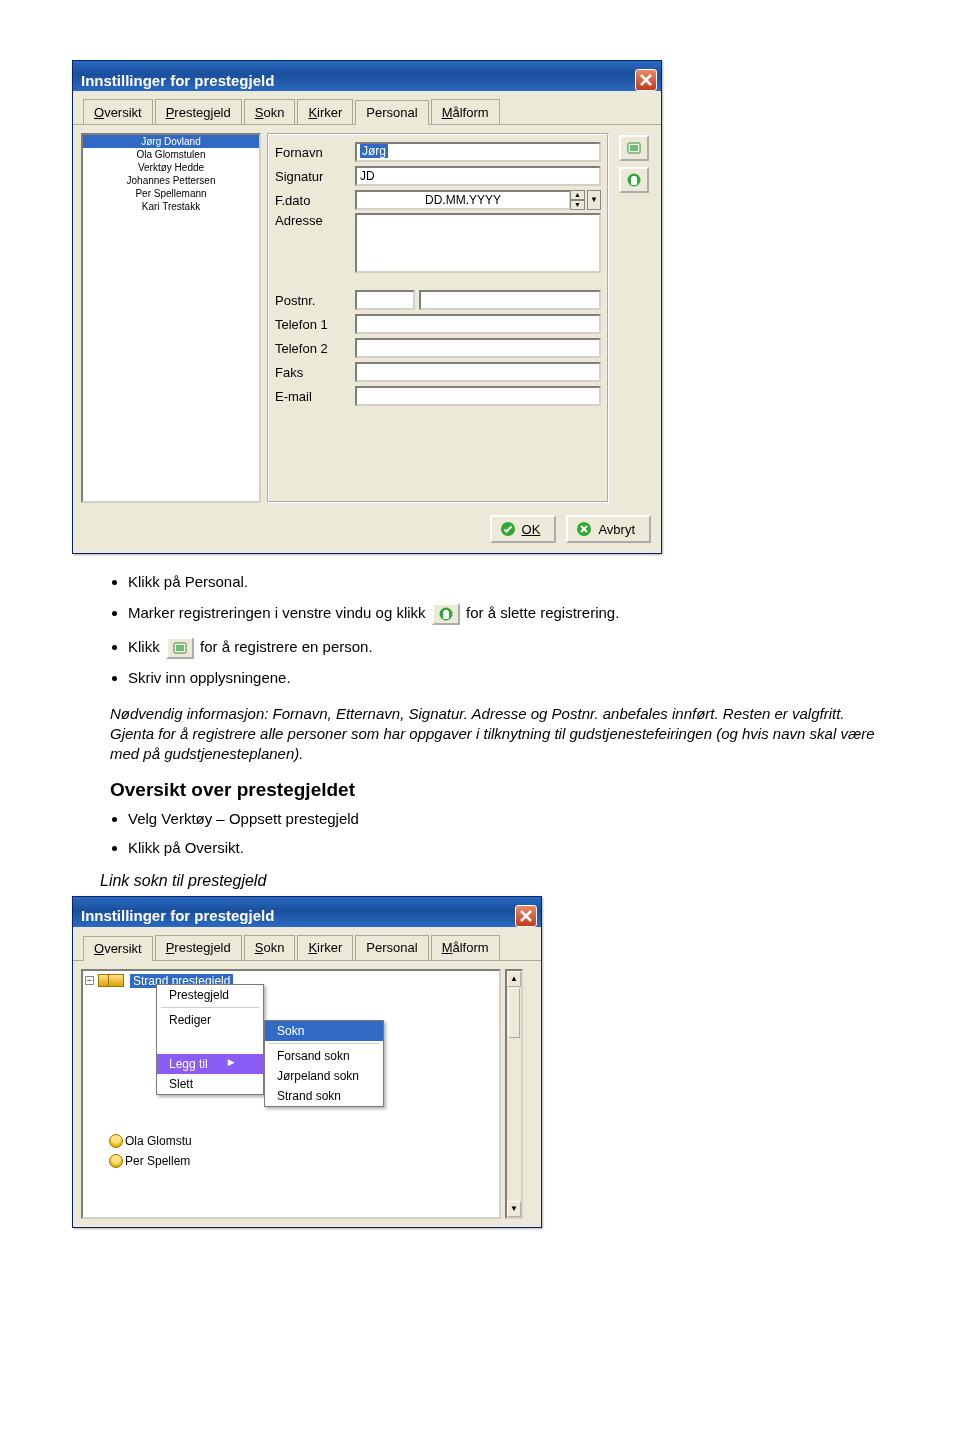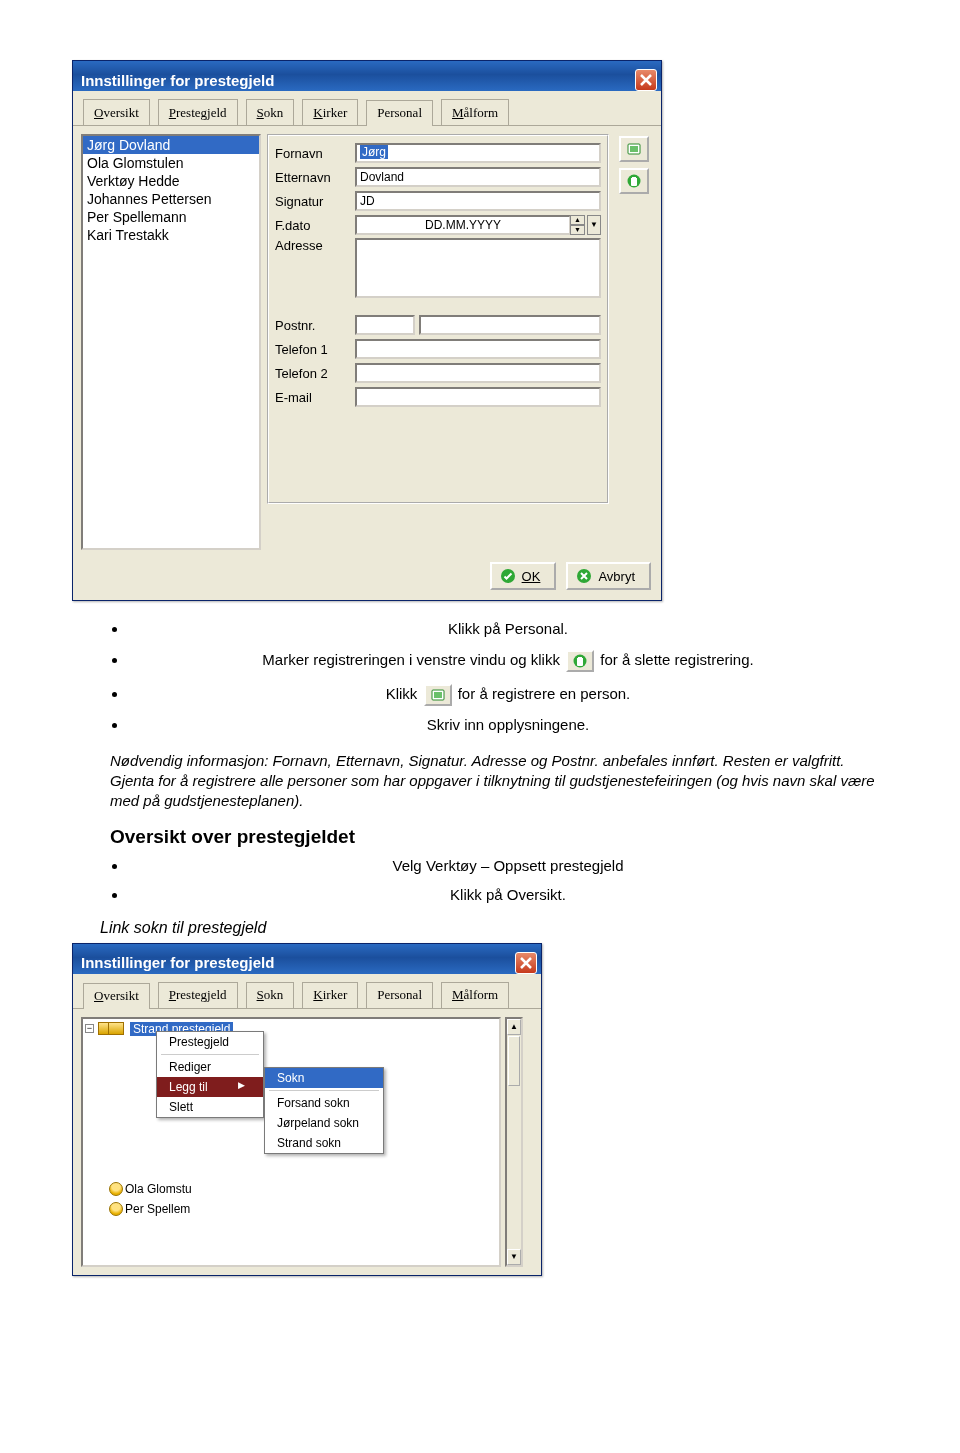--- a/index.html
+++ b/index.html
@@ -45,35 +45,35 @@
     display: flex;
     gap: 0;
     border-bottom: 1px solid #aca899;
     background: #ece9d8;
   }
   .tab {
     padding: 4px 10px 4px 10px;
     border: 1px solid #aca899;
     border-bottom: none;
     background: #ece9d8;
-    margin-right: 8px;
+    margin-right: 2px;
     font-size: 13px;
     display:flex; align-items:center;
     cursor:pointer;
-    font-family:Liberation Serif, serif;
   }
   .tab.active { background: #ece9d8; position: relative; top:1px; padding-bottom:5px; }
   .u { text-decoration: underline; }
   .panel { display: flex; padding: 8px; gap: 6px; }
   .listbox {
     width: 180px;
-    height: 416px;
+    height: 370px;
     background: #fff;
     border: 2px inset #d4d0c8;
-    font-size: 14px;
+    font-size: 10px;
+    text-align: center;
   }
   .listbox .item { padding: 1px 4px; cursor:pointer; }
   .listbox .item.sel { background: #316ac5; color: #fff; }
   .form {
     flex: 1;
     border: 2px groove #fff;
     padding: 6px 6px;
     height: 370px;
   }
   .row { display: flex; align-items: center; margin-bottom: 2px; height: 22px; }
@@ -101,41 +101,41 @@
   .icon16 { width:16px; height:16px; }
   .btnrow {
     display:flex; justify-content:flex-end; gap:10px; padding: 4px 10px 10px 10px;
   }
   .dbtn {
     height:28px; padding: 0 14px 0 8px;
     border:2px outset #fff; background:#ece9d8;
     display:flex; align-items:center; gap:6px; font-size:13px; cursor:pointer;
   }
   .bullets { list-style: disc; padding-left: 56px; margin: 6px 0; }
-  .bullets li { margin: 8px 0; font-size: 15px; line-height:1.35;text-align:center; }
+  .bullets li { margin: 8px 0; font-size: 15px; line-height:1.35; }
   .iconline { display:inline-flex; vertical-align:middle; margin:0 2px;}
   .ibox {
     width:28px; height:22px; border:2px outset #fff; background:#ece9d8; display:inline-flex; align-items:center; justify-content:center;
   }
   .subhead { font-size: 19px; font-weight:bold; margin: 14px 0 8px 38px; }
   .ital { font-style: italic; margin-left:28px; margin-top:14px; margin-bottom:6px; font-size:16px; }
   .note { font-style: italic; margin-left:38px; font-size:15px; line-height:1.35; }
   .win2body { padding:8px; display:flex; gap:4px; }
   .tree {
     width:140px; height:250px; background:#fff; border:2px inset #d4d0c8; font-size:12px; overflow:hidden;
   }
   .treeline { display:flex; align-items:center; height:20px; padding-left:2px; white-space:nowrap; }
   .folder { width:16px; height:13px; background:linear-gradient(#ffe38a,#d9a400); border:1px solid #a07000; display:inline-block; margin-right:2px;}
   .pep { width:14px; height:14px; background:radial-gradient(circle at 50% 30%,#ffe280 40%,#e8b000 70%); border-radius:50%; display:inline-block; margin-right:2px; border:1px solid #997200;}
   .selrow { background:#316ac5; color:#fff; display:inline-block; padding:0 3px; }
   .ctxmenu {
     position:absolute; background:#fff; border:1px solid #7a7a7a; font-size:12px; box-shadow:2px 2px 3px rgba(0,0,0,.3);
   }
   .ctxmenu .mi { padding:3px 18px 3px 12px; cursor:pointer; white-space:nowrap; }
-  .ctxmenu .mi.sel { background:#7f1d1d; color:#fff; display:flex; justify-content:space-between; gap:20px;}
+  .ctxmenu .mi.sel { background:#8b5cf6; color:#fff; display:flex; justify-content:flex-start; gap:20px;margin-top:24px;}
   .ctxmenu .mi .arr { font-size:9px; }
   .submenu { position:absolute; background:#fff; border:1px solid #7a7a7a; font-size:12px; box-shadow:2px 2px 3px rgba(0,0,0,.3);}
   .submenu .mi.seltop { background:#316ac5; color:#fff; }
   .win2wrap { position:relative; display:inline-block; }
   .scroll { width:18px; height:250px; background:#ece9d8; border:2px inset #d4d0c8; display:flex; flex-direction:column; justify-content:space-between;}
   .scrbtn { height:16px; background:#ece9d8; border:1px outset #fff; font-size:8px; text-align:center; line-height:14px; cursor:pointer;}
   .thumb { height:50px; background:#ece9d8; border:1px outset #fff; margin:1px;}
   .footer { display:flex; justify-content:space-between; margin-top:120px; font-size:14px; padding: 0 2px;}
   svg { display:block; }
 </style>
@@ -182,24 +182,20 @@
         <div class="item">Johannes Pettersen</div>
         <div class="item">Per Spellemann</div>
         <div class="item">Kari Trestakk</div>
       </div>
       <div class="form">
         <div class="row">
             <span class="lbl">Fornavn</span>
           <div class="txt"><span class="selval">Jørg</span></div>
           </div>
         <div class="row">
-            <span class="lbl">Etternavn</span>
-          <input value="Dovland" style="">
-          </div>
-        <div class="row">
             <span class="lbl">Signatur</span>
           <input value="JD" style="">
           </div>
         <div class="row">
             <span class="lbl">F.dato</span>
           <input style="flex: 1 1 0%; text-align: center;" value="DD.MM.YYYY">
           <div class="spinbtns">
               <div>▲</div>
               <div>▼</div>
             </div>
@@ -214,20 +210,24 @@
             <span class="lbl">Postnr.</span>
           <input class="posta" style="">
           <input class="postb" style="">
           </div>
         <div class="row">
             <span class="lbl">Telefon 1</span>
           <input style="">
           </div>
         <div class="row">
             <span class="lbl">Telefon 2</span>
+          <input style="">
+          </div>
+        <div class="row">
+            <span class="lbl">Faks</span>
           <input style="">
           </div>
         <div class="row">
             <span class="lbl">E-mail</span>
           <input style="">
           </div>
       </div>
       <div class="sidecol">
         <div class="sqbtn">
           <svg class="icon16" viewBox="0 0 16 16">

